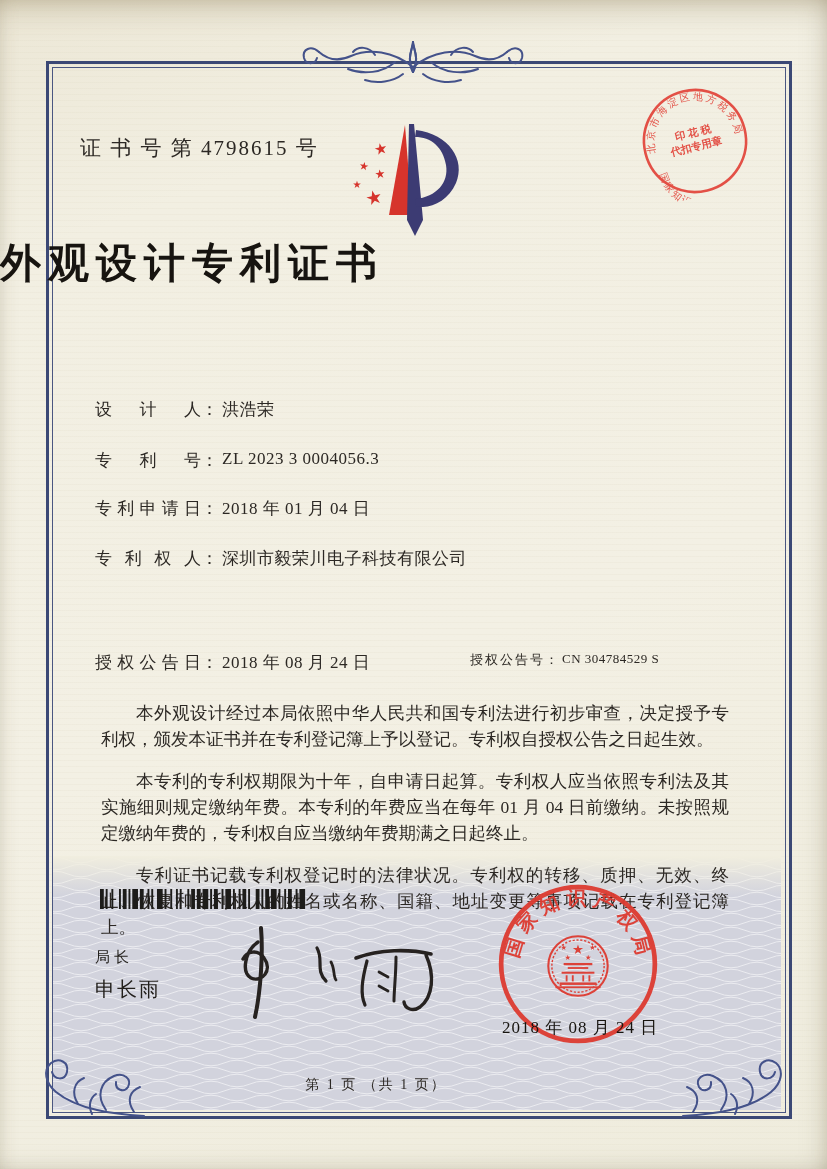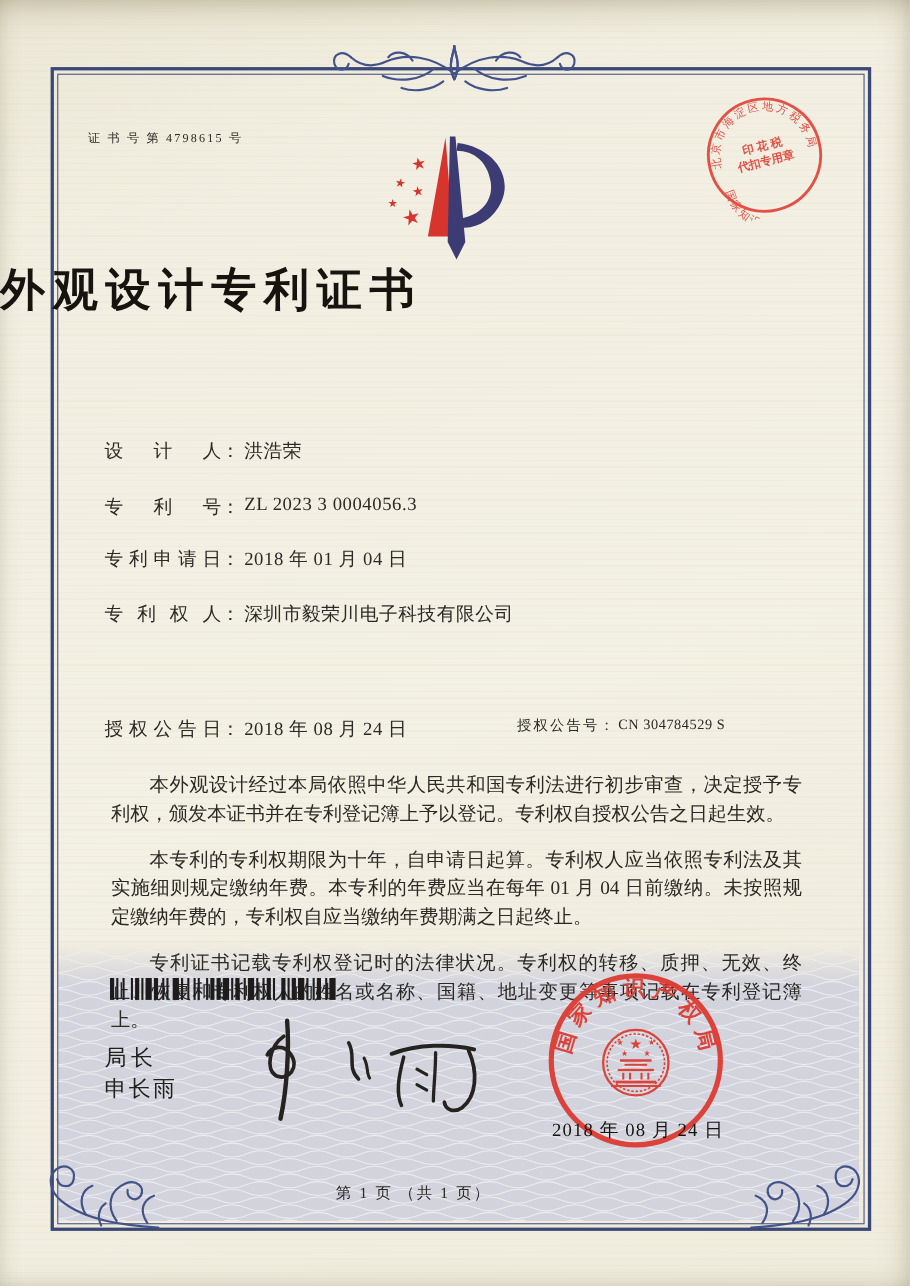--- a/index.html
+++ b/index.html
@@ -15,37 +15,37 @@
   
   .frame{position:absolute;left:46px;top:61px;width:740px;height:1052px;
          border:3px solid #3b4875;z-index:3;pointer-events:none;}
   .frame-inner{position:absolute;inset:3px;border:1px solid #4a5681;}
   
   .band{position:absolute;left:52px;top:856px;width:729px;height:254px;background:#d2d3dd;z-index:1;overflow:hidden;}
   .band svg{position:absolute;left:0;top:0;}
   .band .fade{position:absolute;left:0;top:0;width:100%;height:40px;
         background:linear-gradient(#f1eedf,rgba(241,238,223,0));}
   
-  .certno{position:absolute;left:80px;top:118px;font-size:11px;letter-spacing:2px;color:#2c2824;z-index:4;}
+  .certno{position:absolute;left:80px;top:134px;font-size:21px;letter-spacing:2px;color:#2c2824;z-index:4;}
   .title{position:absolute;left:0;top:236px;width:827px;text-align:left;font-size:41px;
          font-weight:bold;letter-spacing:7px;color:#171410;z-index:4;}
   .field{position:absolute;left:95px;font-size:17px;color:#2c2824;z-index:4;white-space:nowrap;}
   .flabel{display:inline-block;width:106px;text-align:justify;text-align-last:justify;vertical-align:top;}
   .fcolon{display:inline-block;vertical-align:top;}
   .fvalue{display:inline-block;margin-left:4px;letter-spacing:.5px;vertical-align:top;}
   .field.wrap{white-space:normal;width:640px;}
   .field.wrap .fvalue{width:524px;line-height:29px;}
   .grant-no{position:absolute;left:458px;top:651px;font-size:13px;color:#2c2824;z-index:4;margin-left:12px;}
   .grant-no .glabel{letter-spacing:2px;}
   .bodytext{position:absolute;left:85px;top:684px;width:660px;z-index:4;color:#2c2824;
             font-size:17.5px;line-height:26px;text-align:justify;}
   .bodytext p{margin:16px;text-indent:2em;}
   
   .barcode{position:absolute;left:100px;top:889px;z-index:4;}
-  .director-label{position:absolute;left:95px;top:948px;font-size:20px;letter-spacing:4px;color:#23201c;z-index:4;}
+  .director-label{position:absolute;left:95px;top:948px;font-size:15px;letter-spacing:4px;color:#23201c;z-index:4;}
   .director-name{position:absolute;left:95px;top:976px;font-size:20px;letter-spacing:2px;color:#23201c;z-index:4;}
   .signature{position:absolute;left:228px;top:920px;z-index:5;}
   .seal{position:absolute;left:496px;top:882px;width:164px;height:164px;z-index:4;opacity:.95;}
   .seal-date{position:absolute;left:498px;top:1016px;width:164px;text-align:center;font-size:17px;
              color:#17140f;letter-spacing:1px;z-index:6;}
   .footer{position:absolute;left:0;top:1076px;width:752px;text-align:center;font-size:14px;
           letter-spacing:2px;color:#2c2824;z-index:5;}
   
   .flourish{position:absolute;left:283px;top:40px;z-index:4;}
   .corner{position:absolute;top:1052px;z-index:5;}

